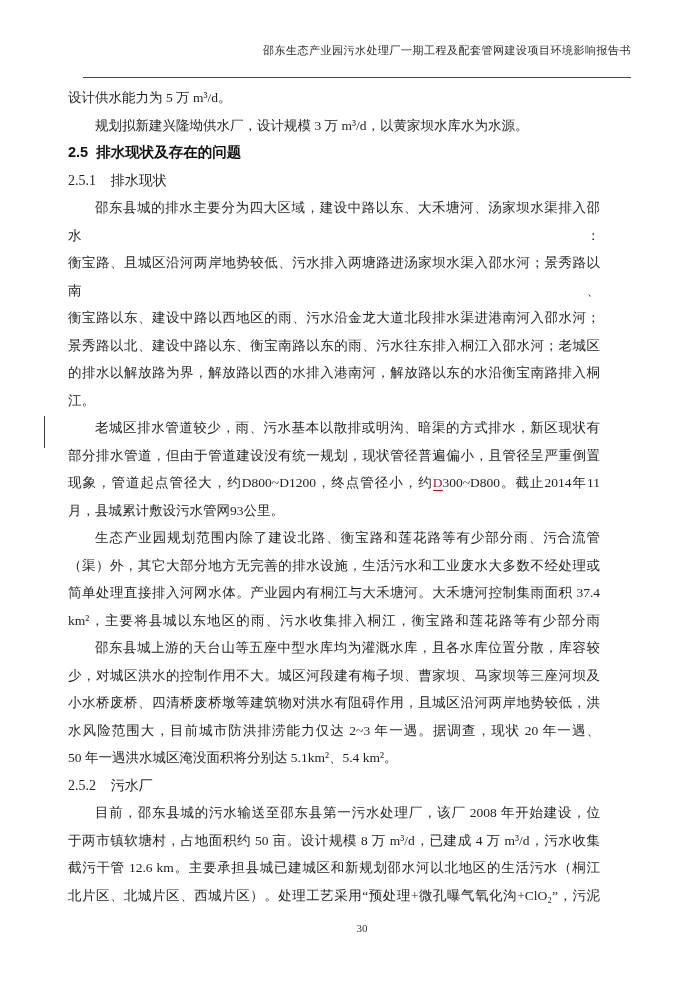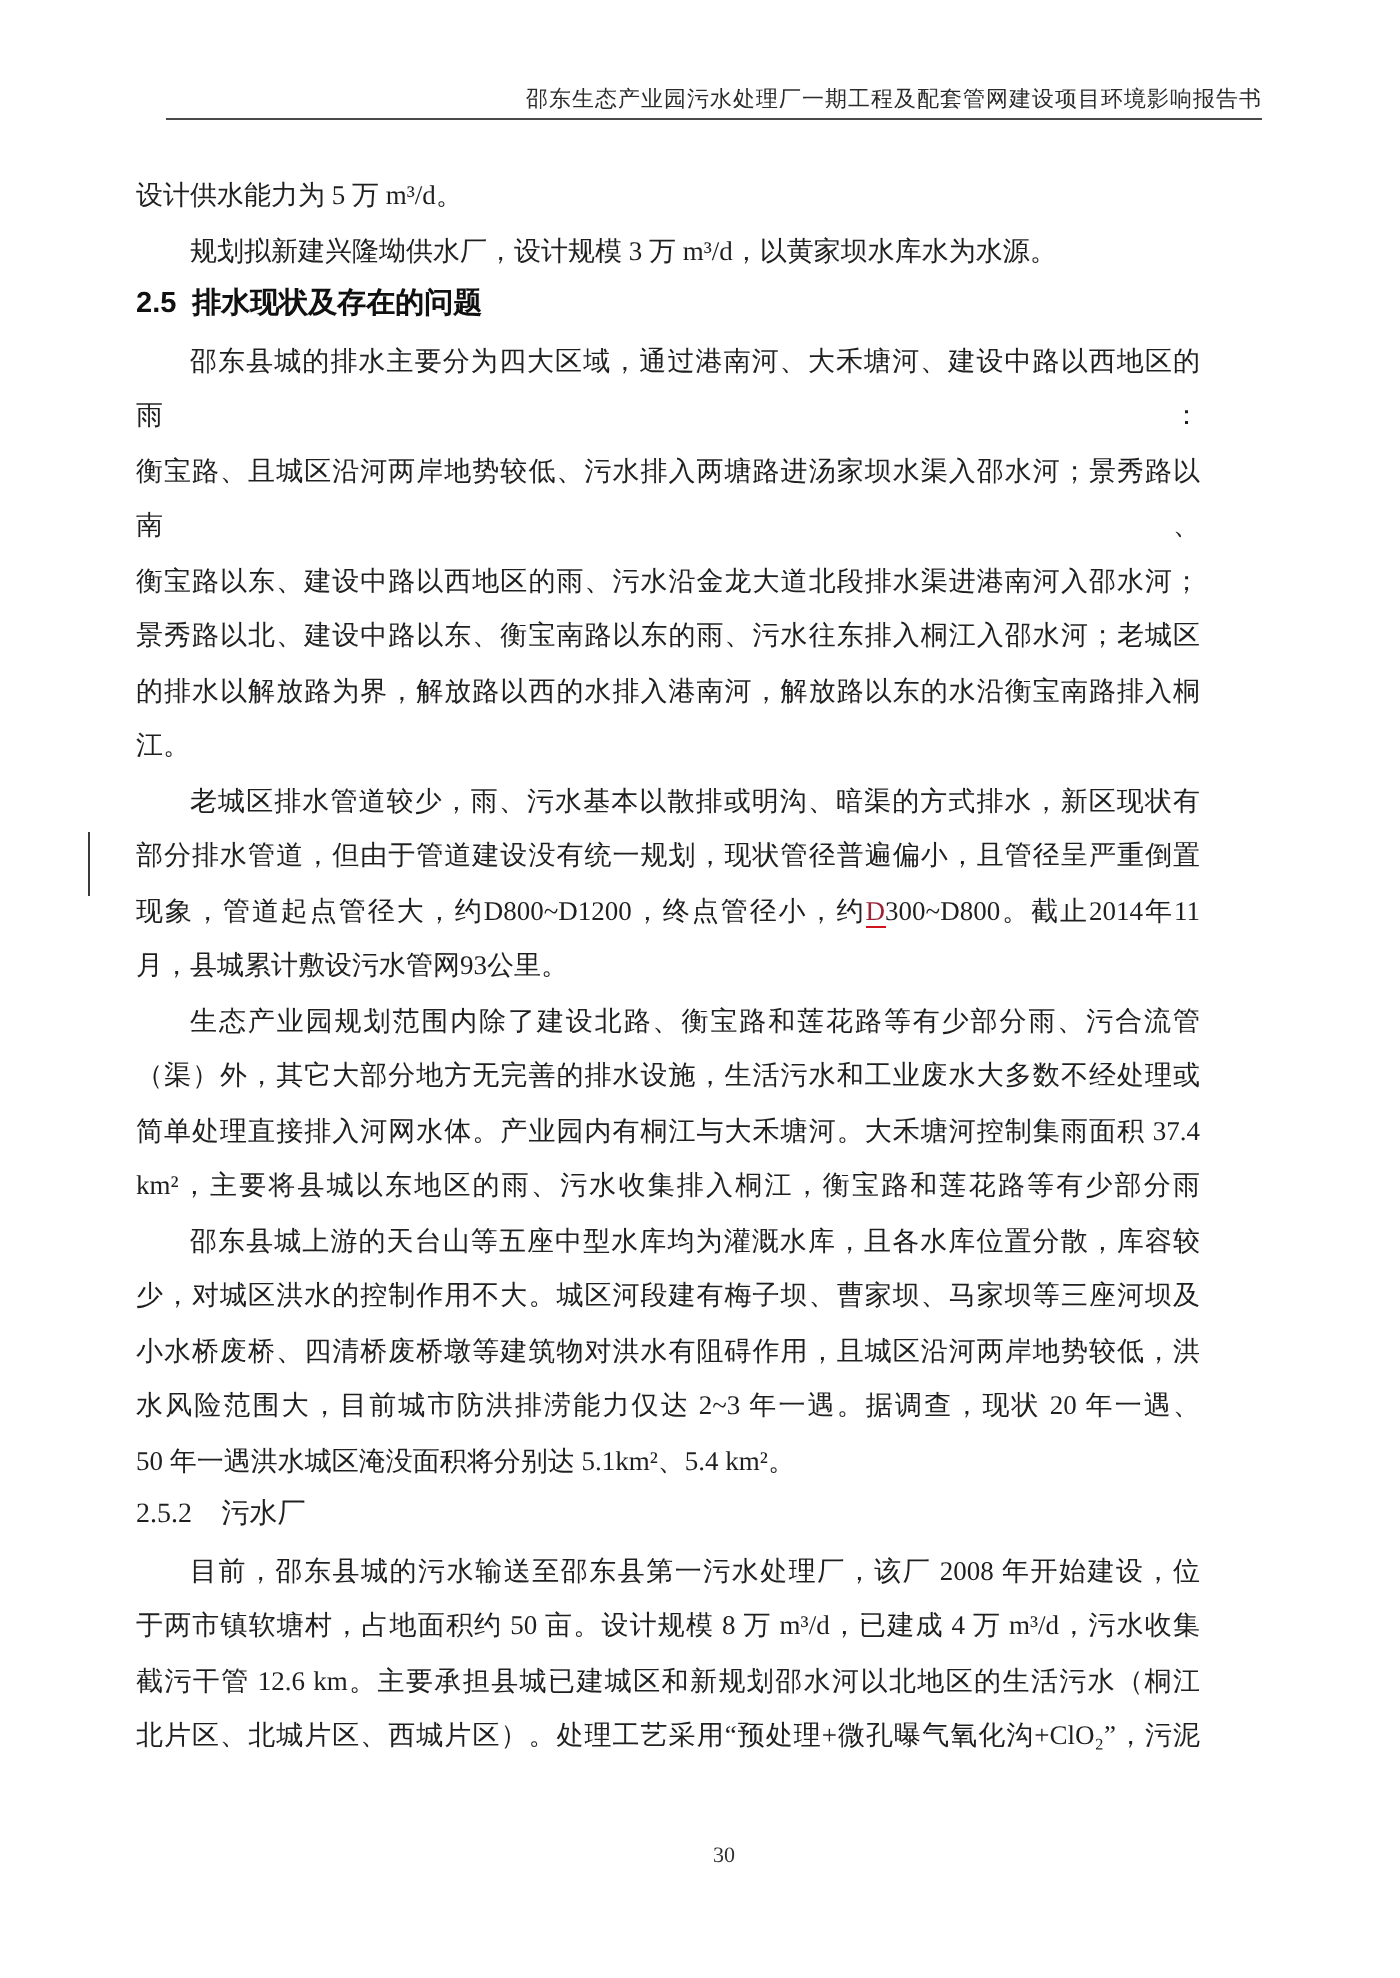--- a/index.html
+++ b/index.html
@@ -11,21 +11,21 @@
     color:#1f1f1f;
     overflow:hidden;
   }
   .header {
     position:absolute;
     left:83px; top:42px; width:548px;
     text-align:right;
     font-size:11px;
     line-height:16px;
     color:#2b2b2b;
-    padding-bottom:1px;
+    padding-bottom:19px;
     border-bottom:1.5px solid #4a4a4a;
     letter-spacing:0.5px;
   }
   .body {
     position:absolute;
     left:68px; top:84px; width:532px;
     font-size:13.5px;
     line-height:27.5px;
   }
   .line { min-height:27.5px; }
@@ -66,22 +66,23 @@
     <span>邵东生态产业园污水处理厂一期工程及配套管网建设项目环境影响报告书</span>
   </div>
 
   <div class="body">
 
     <div class="line">设计供水能力为 5 万 m³/d。</div>
     <div class="line ind">规划拟新建兴隆坳供水厂，设计规模 3 万 m³/d，以黄家坝水库水为水源。</div>
 
     <div class="line h-main"><span class="hnum-main">2.5</span><span>排水现状及存在的问题</span></div>
 
+    <div class="line h-sub"><span class="hnum-sub">2.5.1</span><span>排水现状</span></div>
 
-    <div class="line jl ind">邵东县城的排水主要分为四大区域，通过港南河、大禾塘河、建设中路以西地区的雨：</div>
+    <div class="line jl ind">邵东县城的排水主要分为四大区域，建设中路以东、大禾塘河、汤家坝水渠排入邵水：</div>
     <div class="line jl">衡宝路、且城区沿河两岸地势较低、污水排入两塘路进汤家坝水渠入邵水河；景秀路以南、</div>
     <div class="line jl">衡宝路以东、建设中路以西地区的雨、污水沿金龙大道北段排水渠进港南河入邵水河；</div>
     <div class="line jl">景秀路以北、建设中路以东、衡宝南路以东的雨、污水往东排入桐江入邵水河；老城区</div>
     <div class="line jl">的排水以解放路为界，解放路以西的水排入港南河，解放路以东的水沿衡宝南路排入桐</div>
     <div class="line">江。</div>
 
     <div class="line jl ind">老城区排水管道较少，雨、污水基本以散排或明沟、暗渠的方式排水，新区现状有</div>
     <div class="line jl">部分排水管道，但由于管道建设没有统一规划，现状管径普遍偏小，且管径呈严重倒置</div>
     <div class="line jl"><span>现象，管道起点管径大，约D800~D1200，终点管径小，约</span><span class="ins">D</span><span>300~D800。截止2014年11</span></div>
     <div class="line">月，县城累计敷设污水管网93公里。</div>

